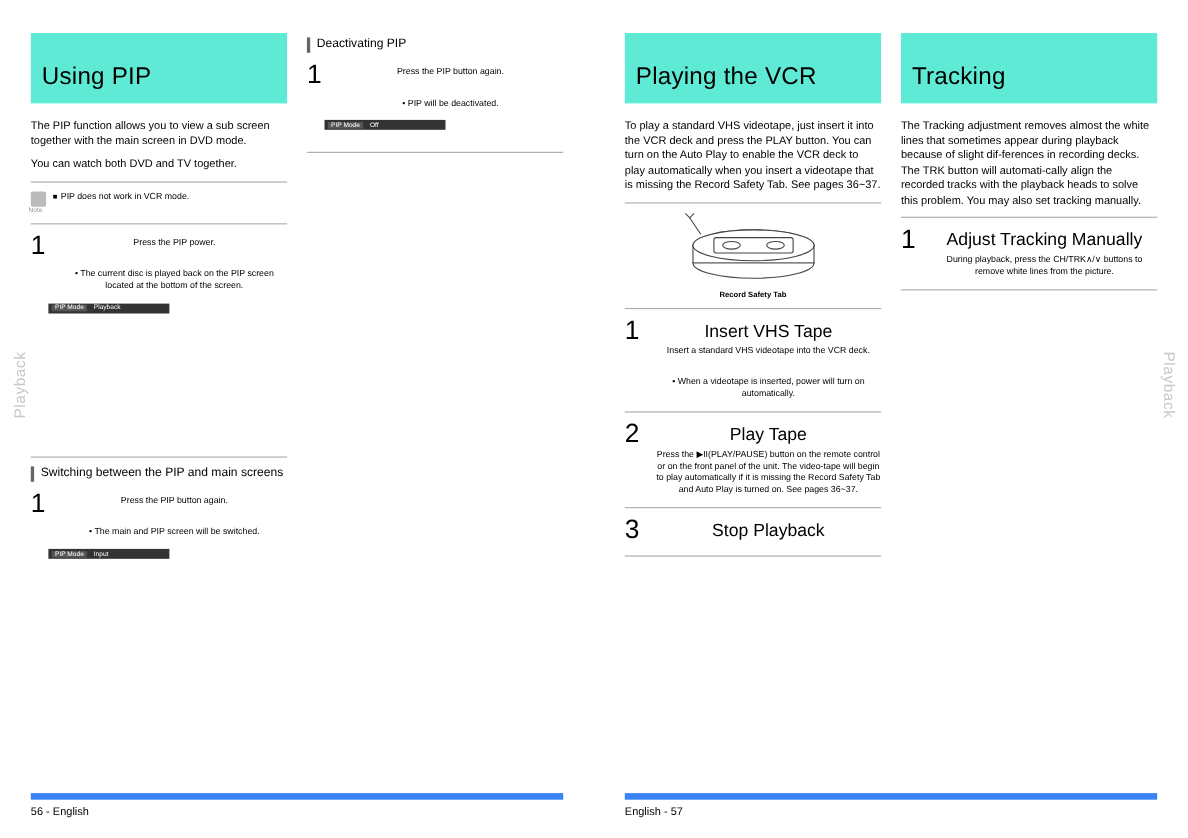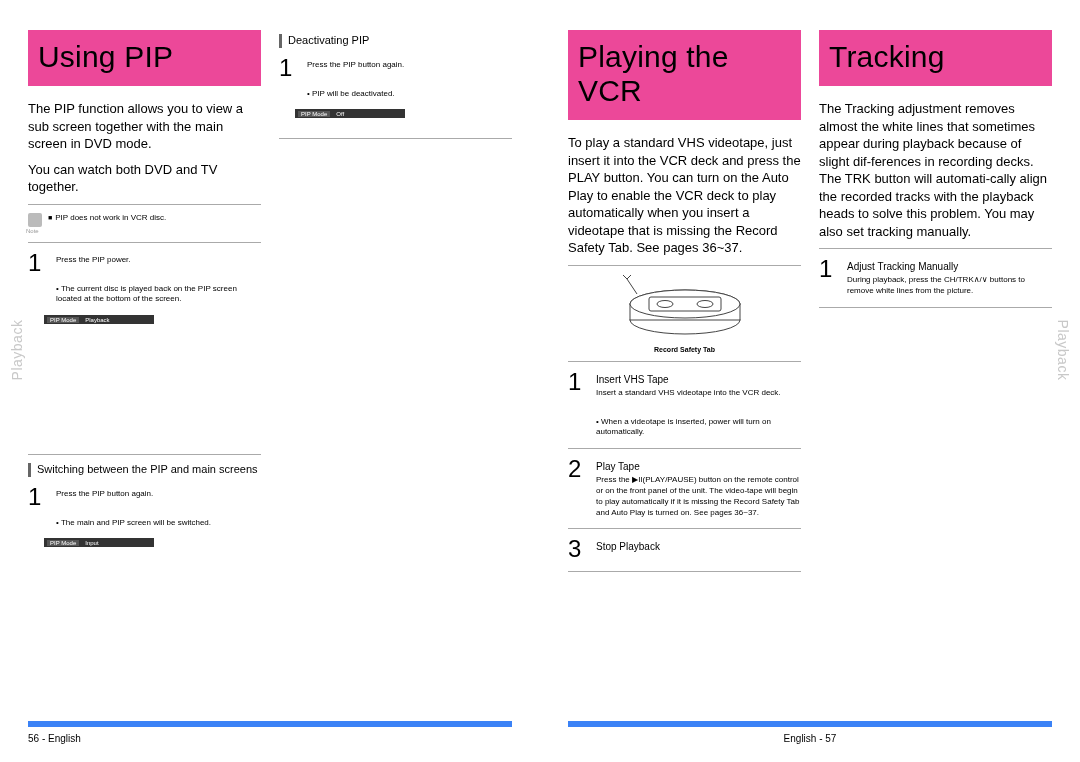--- a/index.html
+++ b/index.html
@@ -27,29 +27,29 @@
   .cols {
     display: flex;
     gap: 18px;
     flex: 1;
   }
   .col {
     flex: 1;
     min-width: 0;
   }
   .section-title {
-    background: #ec4899;
-    font-size: 30px;
+    background: #5eead4;
+    font-size: 22px;
     font-weight: 300;
-    padding: 10px 10px 12px 10px;
+    padding: 26px 10px 12px 10px;
     margin-bottom: 14px;
     letter-spacing: 0.2px;
   }
   .intro {
-    font-size: 13px;
+    font-size: 10px;
     line-height: 1.35;
     margin-bottom: 8px;
   }
   .hr { border: none; border-top: 1px solid #aaa; margin: 8px 0; }
   .note-row {
     display: flex;
     align-items: flex-start;
     gap: 6px;
     font-size: 8px;
     margin: 3px 0 6px 0;
@@ -73,23 +73,23 @@
     align-items: flex-start;
     gap: 10px;
     margin: 6px 0 10px 0;
   }
   .step-num {
     font-size: 24px;
     font-weight: 300;
     line-height: 1;
     min-width: 18px;
   }
-  .step-body { flex: 1; padding-top: 4px; }
+  .step-body { flex: 1; padding-top: 4px; text-align: center; }
   .step-title {
-    font-size: 10px;
+    font-size: 16px;
     font-weight: 400;
     margin-bottom: 3px;
   }
   .step-text {
     font-size: 8px;
     line-height: 1.35;
   }
   .bullet-line { margin-top: 18px; }
   .pip-bar {
     background: #333;
@@ -128,21 +128,21 @@
     white-space: nowrap;
     letter-spacing: 0.5px;
   }
   .side-tab.right span { transform: rotate(90deg); }
   .footer {
     border-top: 6px solid #3b82f6;
     padding-top: 6px;
     font-size: 10px;
     margin-top: auto;
   }
-  .footer.right { text-align: center; }
+  .footer.right { text-align: left; }
   .tape-illus {
     width: 140px;
     height: 68px;
     margin: 6px auto 4px auto;
     display: block;
   }
   .tape-caption {
     font-size: 7px;
     font-weight: bold;
     text-align: center;
@@ -167,21 +167,21 @@
         <div class="intro">The PIP function allows you to view a sub screen together with the main screen in DVD mode.</div>
         <div class="intro">You can watch both DVD and TV together.</div>
         <hr class="hr">
 
         <div class="note-row">
           <div>
             <div class="note-icon"></div>
             <div class="note-label">Note</div>
           </div>
           <div class="note-text">
-            <span class="sq">■</span><span>PIP does not work in VCR disc.</span>
+            <span class="sq">■</span><span>PIP does not work in VCR mode.</span>
           </div>
         </div>
         <hr class="hr">
 
         <div class="step">
           <div class="step-num">1</div>
           <div class="step-body">
             <div class="step-text">Press the PIP power.</div>
             <div class="step-text bullet-line">• The current disc is played back on the PIP screen located at the bottom of the screen.</div>
           </div>

